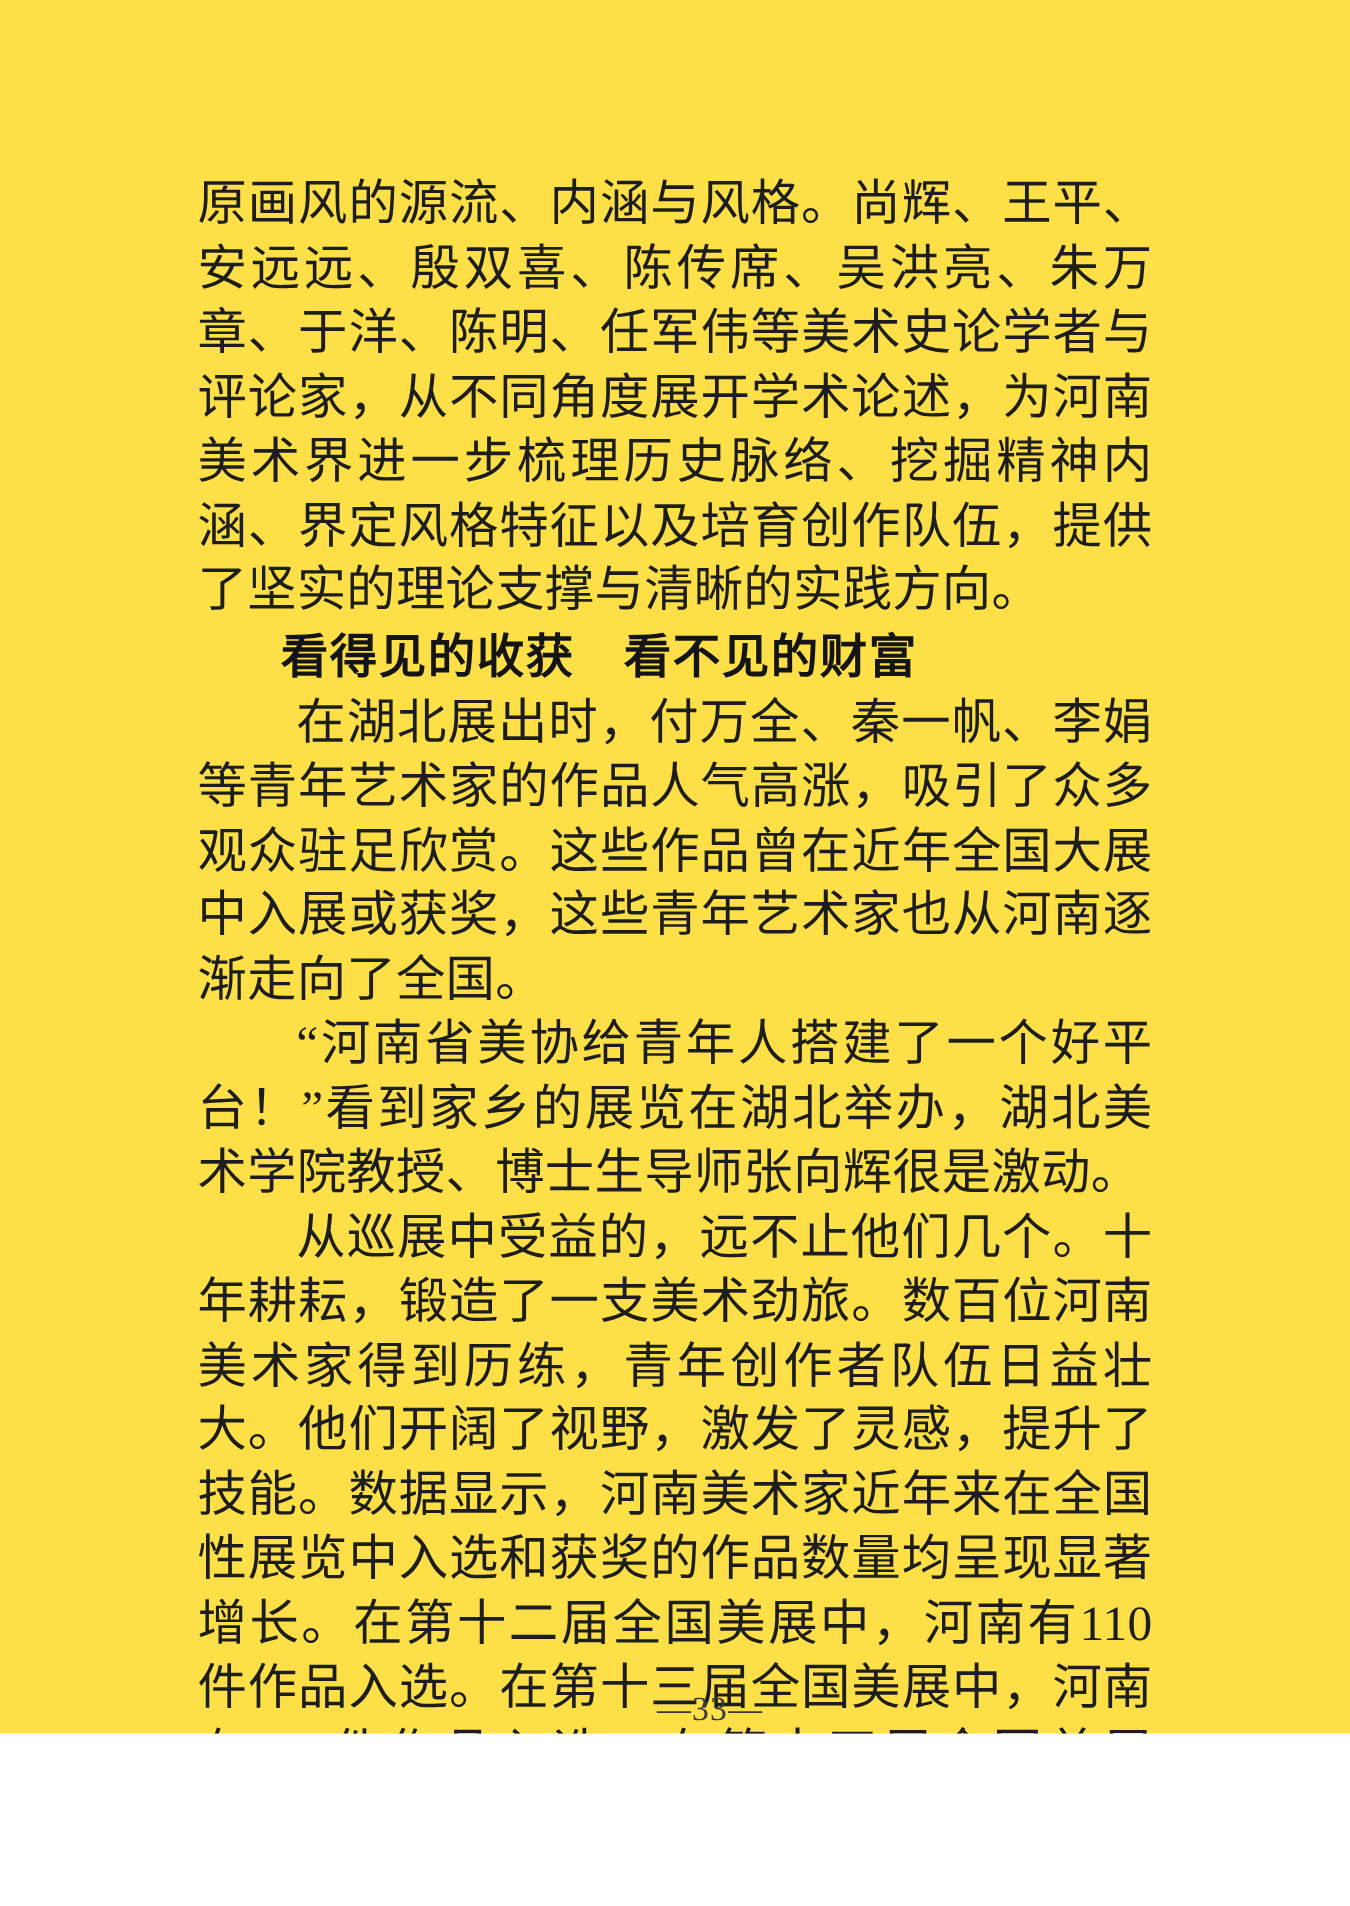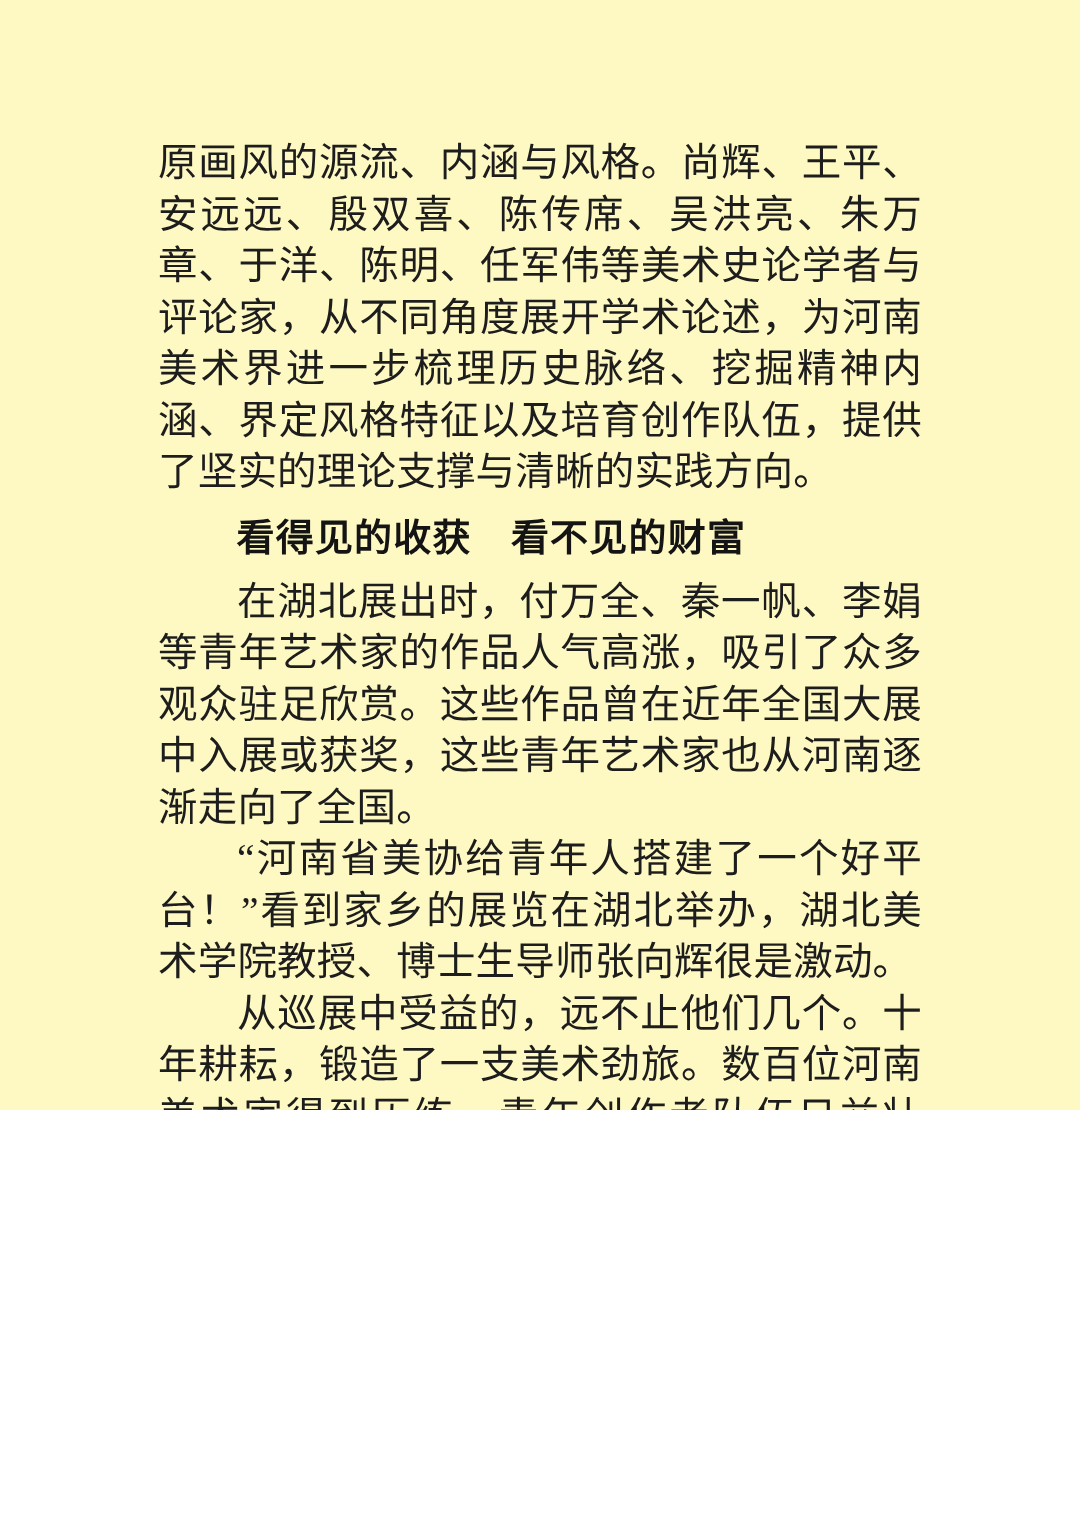--- a/index.html
+++ b/index.html
@@ -5,22 +5,22 @@
 <style>
   html, body {
     margin: 0;
     padding: 0;
     background: #ffffff;
   }
 
   #page {
     position: relative;
     width: 1080px;
-    height: 1110px;
-    background: #fef9c3;
+    height: 1387px;
+    background: #fde047;
     overflow: hidden;
     font-family: "Liberation Serif", "DejaVu Serif", serif;
   }
 
   
   .column {
     position: absolute;
     left: 158px;
     top: 138px;
     width: 764px;
@@ -42,21 +42,21 @@
   .para.indent {
     text-indent: 2em;
   }
 
   .para.continued {
     text-indent: 0;
   }
 
   
   .section-heading {
-    margin: 12px;
+    margin: 0;
     font-family: "Liberation Sans", "DejaVu Sans", sans-serif;
     font-size: 38px;
     line-height: 54px;
     font-weight: 700;
     color: #141414;
     letter-spacing: 1.2px;
     text-indent: 1.75em;
     white-space: pre;
   }
 

